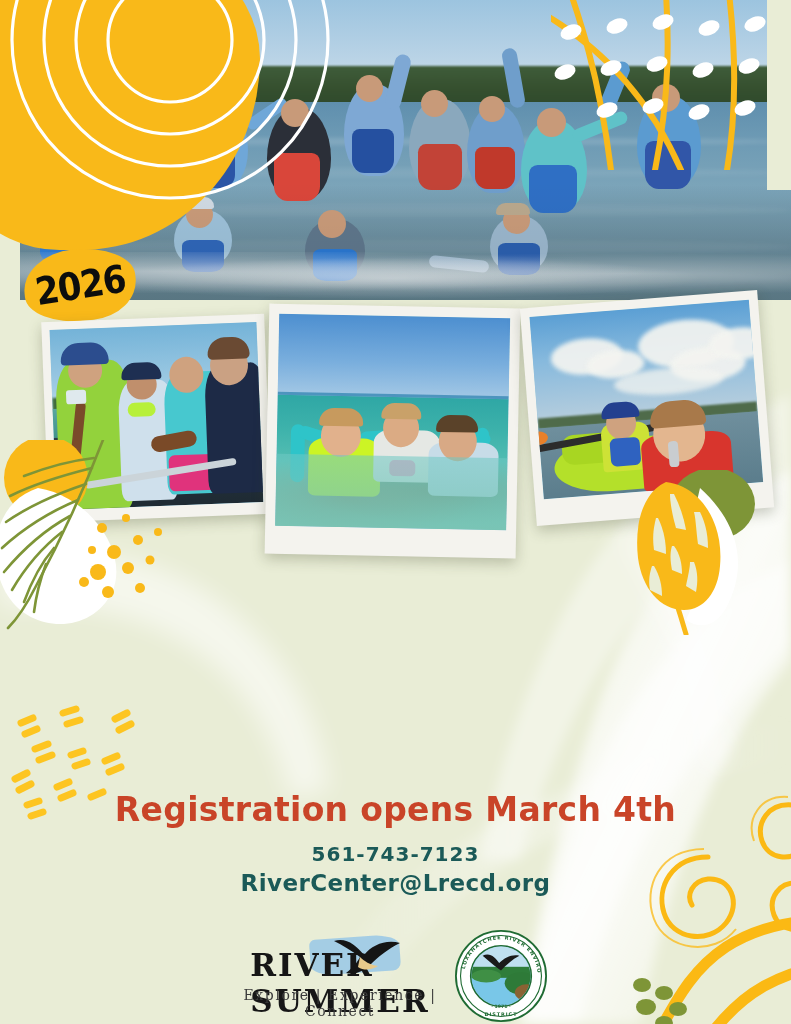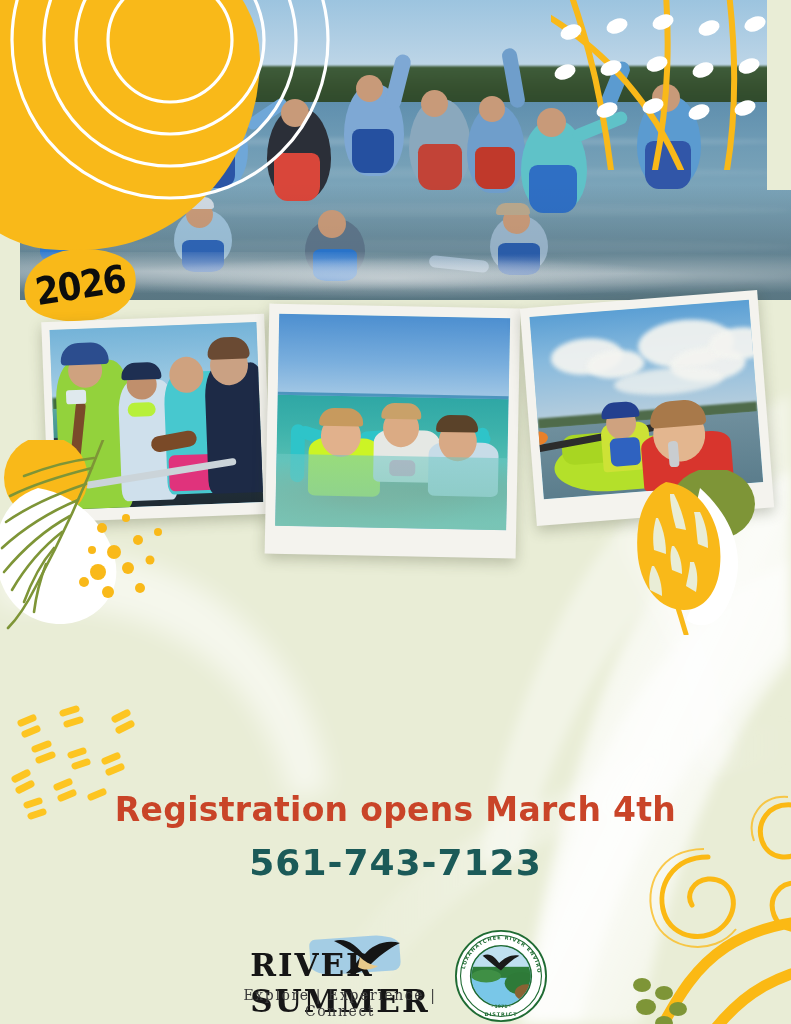--- a/index.html
+++ b/index.html
@@ -133,21 +133,21 @@
   }
   .t-reg{
     position:absolute;left:0;top:790px;width:791px;text-align:center;
     font-family:"DejaVu Sans", sans-serif;
     font-weight:700;font-size:33px;color:#c94428;letter-spacing:.3px;
     transform:scaleY(1.04);
   }
   .t-phone{
     position:absolute;left:0;top:842px;width:791px;text-align:center;
     font-family:"DejaVu Sans", sans-serif;
-    font-weight:700;font-size:36px;color:#1b5a58;letter-spacing:1px;
+    font-weight:700;font-size:20px;color:#1b5a58;letter-spacing:1px;
   }
   .t-mail{
     position:absolute;left:0;top:870px;width:791px;text-align:center;
     font-family:"DejaVu Sans", sans-serif;
     font-weight:700;font-size:23px;color:#1b5a58;letter-spacing:.4px;
   }
 
   
   .logos{position:absolute;left:0;top:925px;width:791px;height:95px;}
   .rc-logo{position:absolute;left:210px;top:8px;width:260px;height:82px;}
@@ -532,20 +532,21 @@
         <ellipse cx="16" cy="212" rx="10" ry="8"></ellipse>
         <ellipse cx="48" cy="214" rx="9" ry="7"></ellipse>
         <ellipse cx="34" cy="228" rx="9" ry="7"></ellipse>
       </g>
     </svg>
   </div>
 
 
   <div class="t-reg">Registration opens March 4th</div>
   <div class="t-phone">561-743-7123</div>
+  <div class="t-mail">RiverCenter@Lrecd.org</div>
 
   <div class="logos">
 
     <div class="rc-logo">
       <div class="rc-brush"></div>
       <div class="rc-word">
         <span>RIVER</span><span class="gap"></span><span>SUMMER</span>
       </div>
       <div class="bird">
         <svg viewBox="0 0 72 44">

